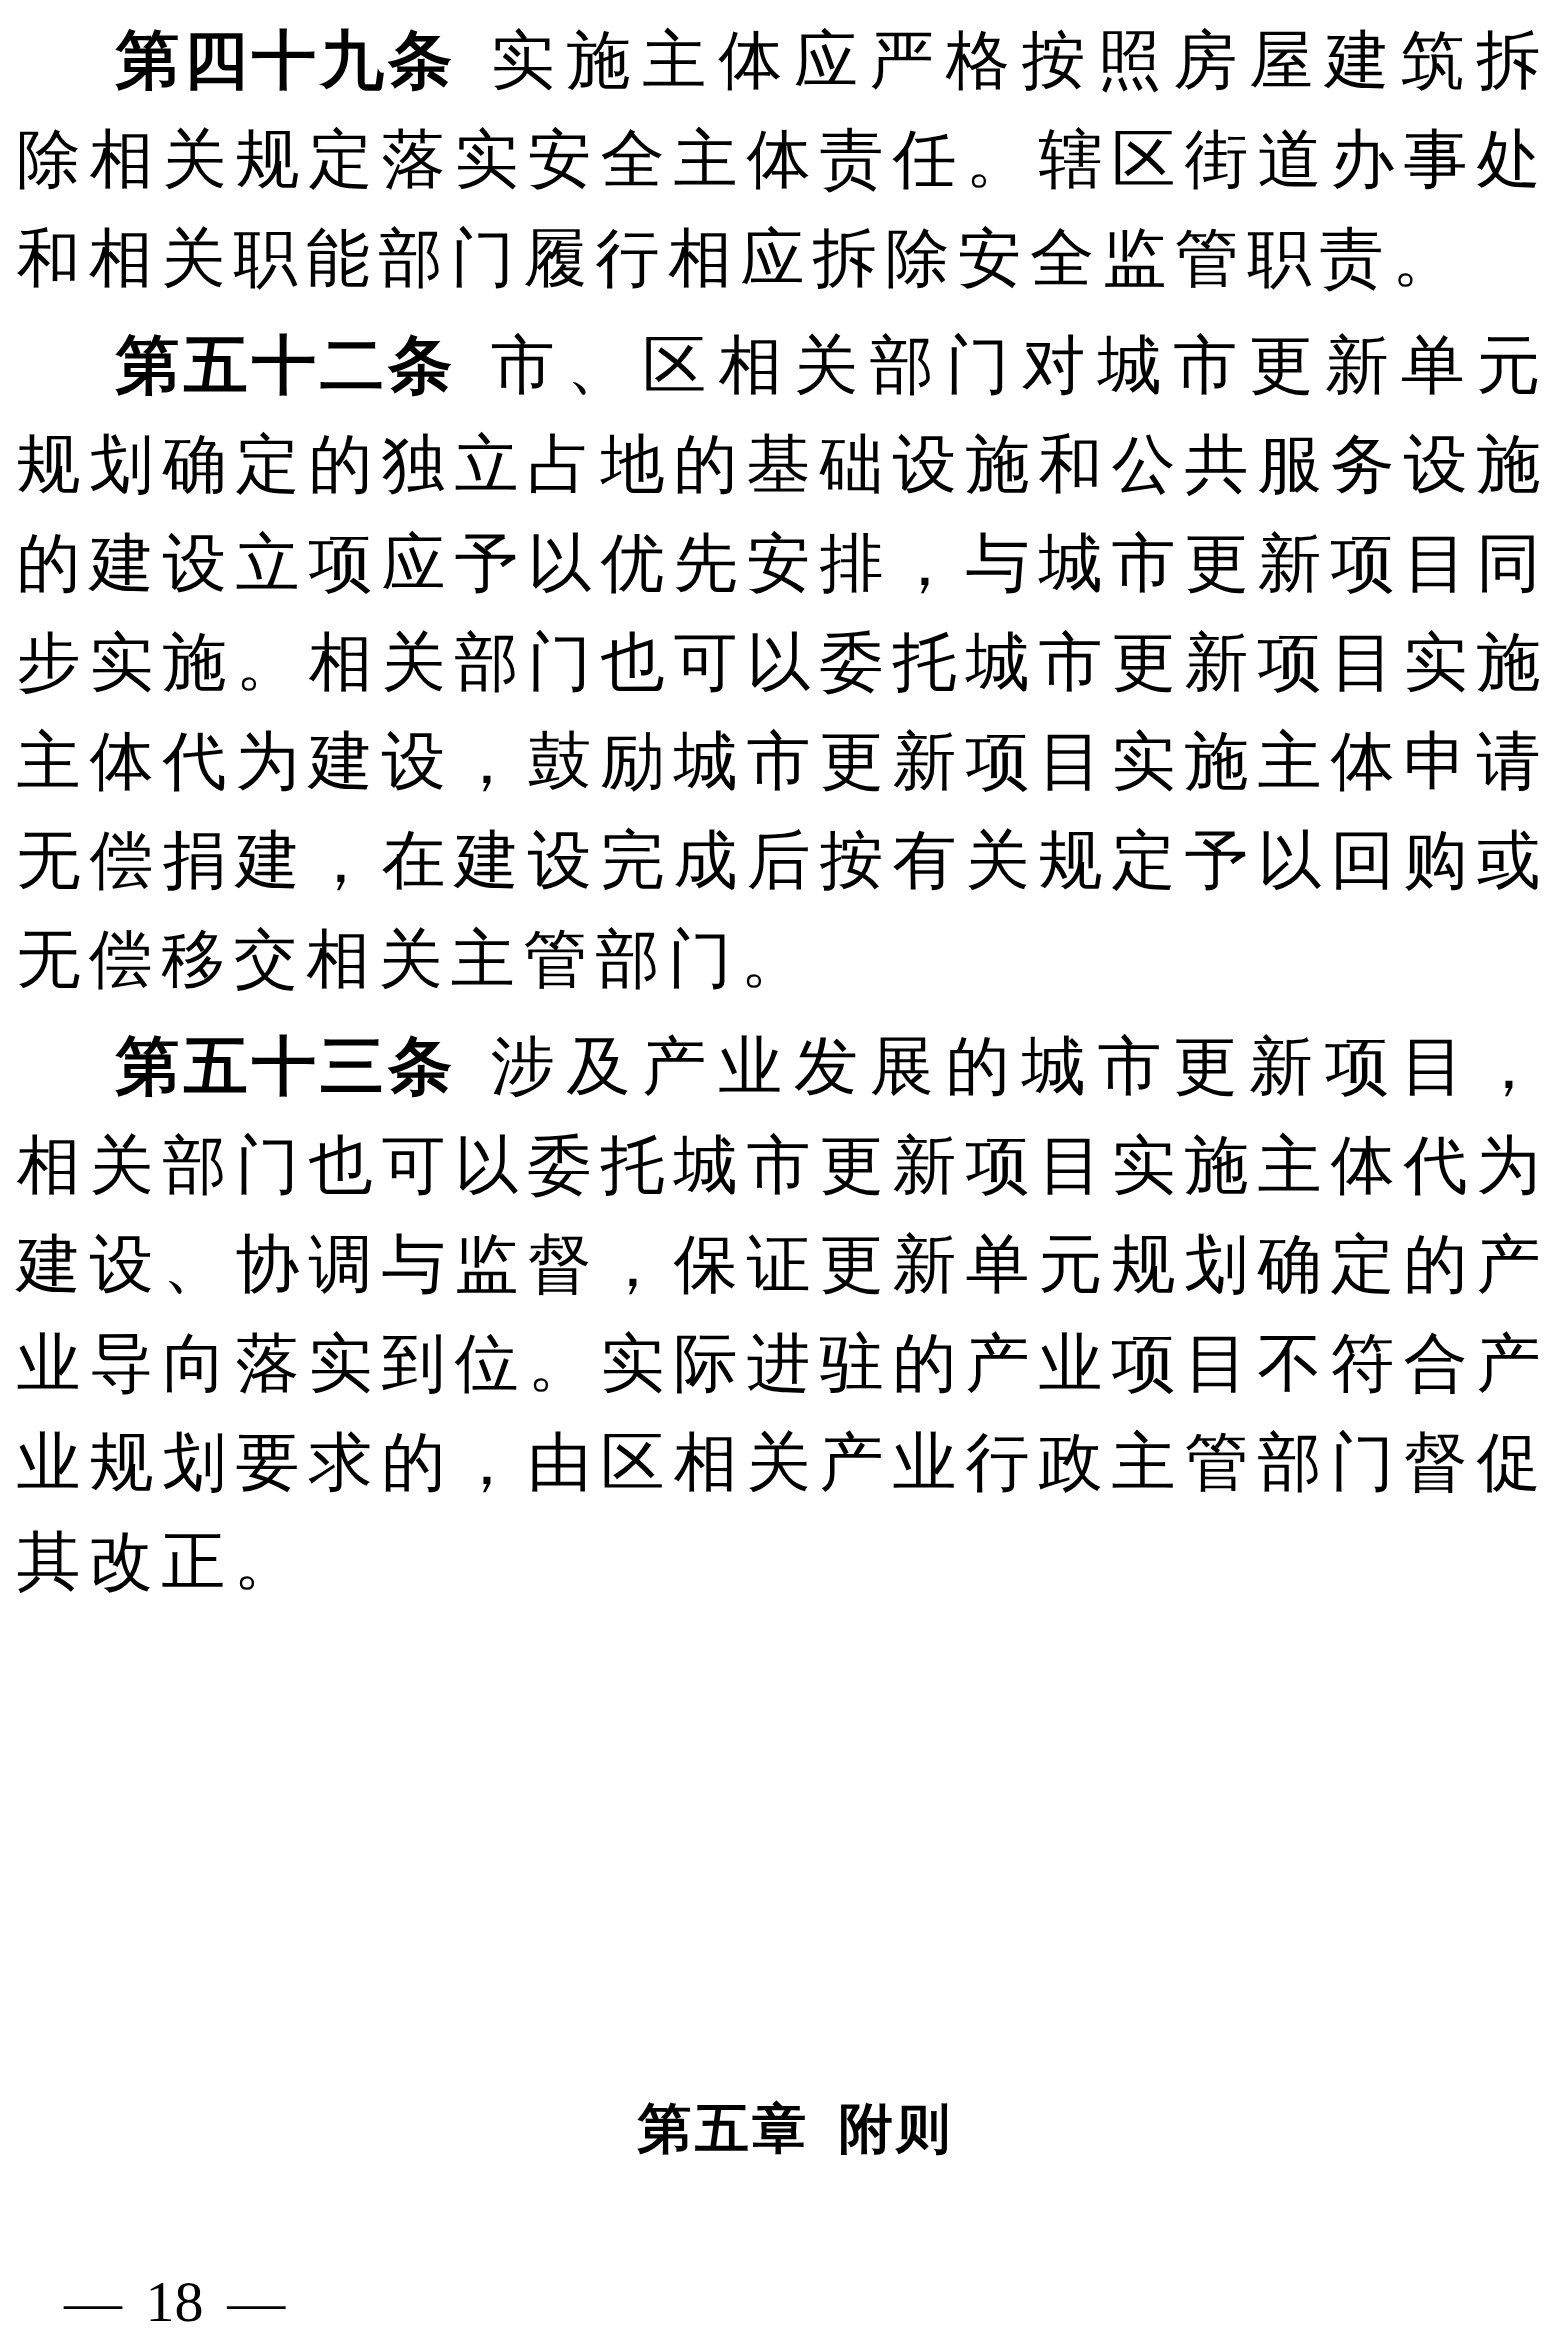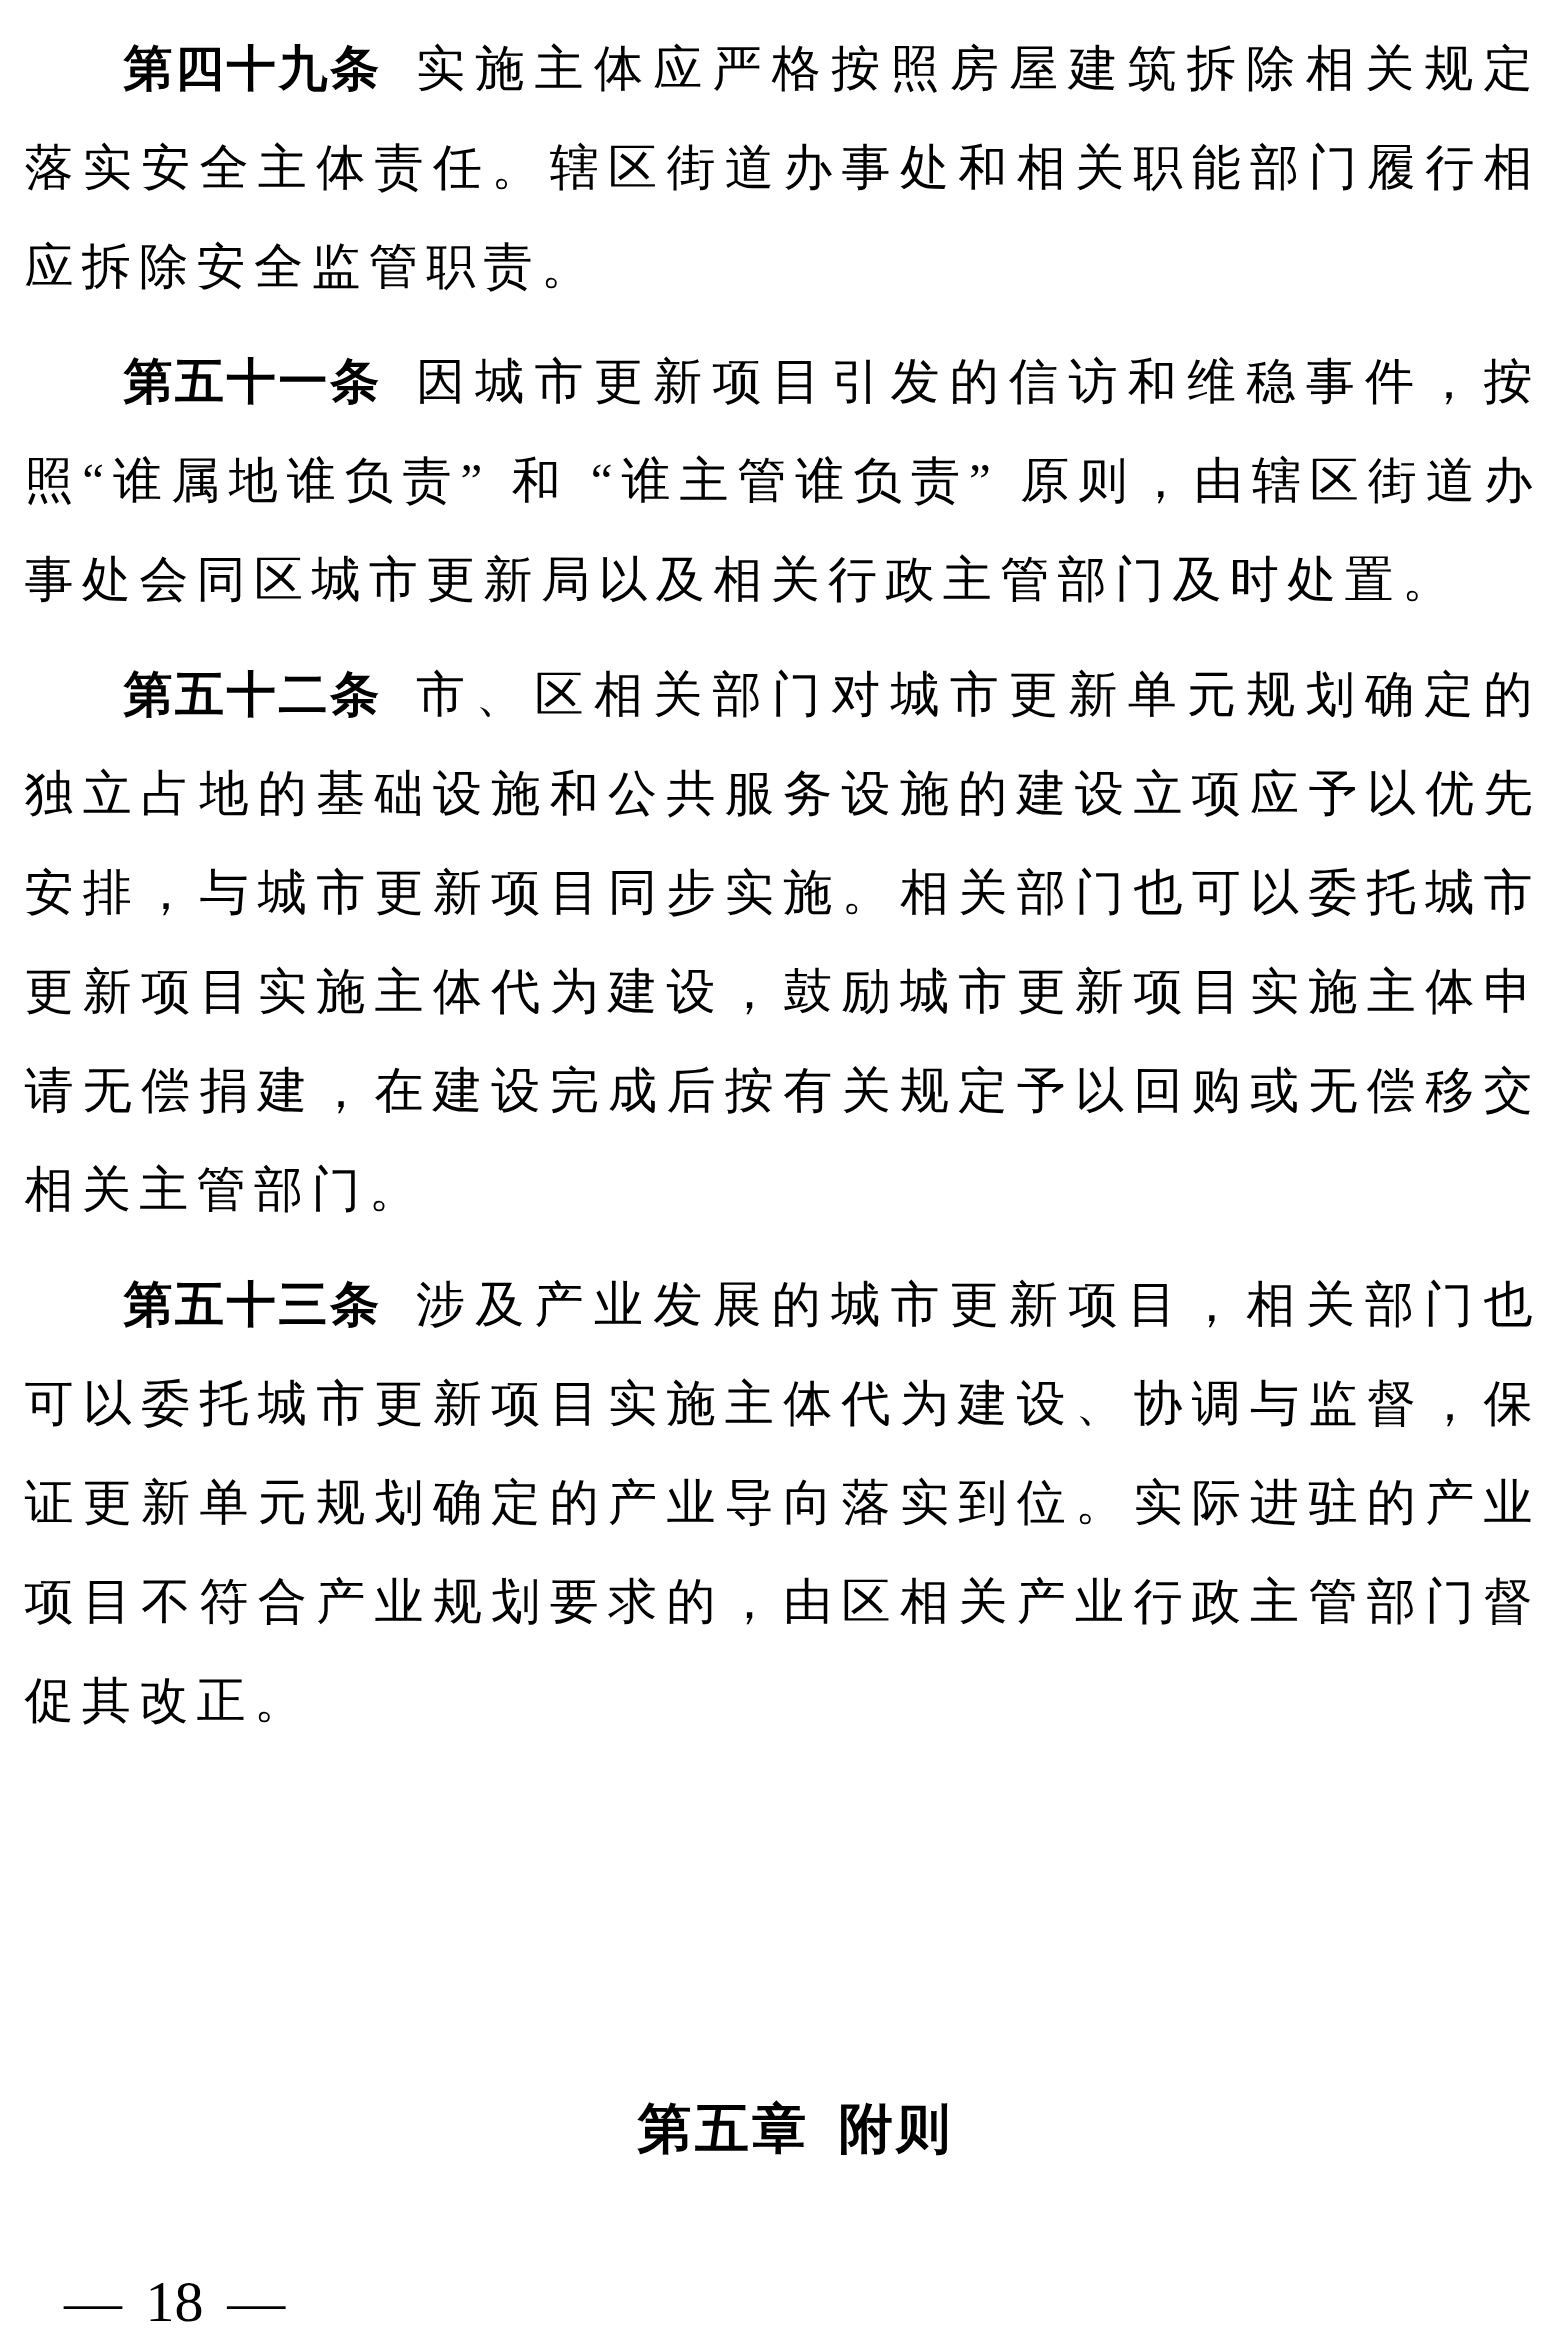--- a/index.html
+++ b/index.html
@@ -17,22 +17,22 @@
     font-family: "Liberation Serif", "DejaVu Serif", serif;
     overflow: hidden;
   }
   .body-text {
     position: absolute;
     top: 3.4px;
     left: 8.4px;
     right: 10px;
   }
   .para {
-    margin: 16px;
-    font-size: 49px;
+    margin: 8px;
+    font-size: 64px;
     line-height: 99px;
     text-align: justify;
     text-align-last: left;
     text-indent: 99px;
     letter-spacing: 8.4px;
   }
   .para .label {
     font-weight: bold;
     letter-spacing: 0.8px;
     margin-right: 34px;
@@ -69,21 +69,20 @@
     margin: 0 23.6px;
   }
 </style>
 </head>
 <body>
 
 <div class="page">
 
   <div class="body-text" id="paragraphs">
       <p class="para"><b class="label">第四十九条</b><span>实施主体应严格按照房屋建筑拆除相关规定落实安全主体责任。辖区街道办事处和相关职能部门履行相应拆除安全监管职责。</span></p>
-      <p class="para"><b class="label">第五十一条</b><span>因城市更新项目引发的信访和维稳事件，按照“谁属地谁负责” 和 “谁主管谁负责” 原则，由辖区街道办事处会同区城市更新局以及相关行政主管部门及时处置。</span></p>
       <p class="para"><b class="label">第五十二条</b><span>市、区相关部门对城市更新单元规划确定的独立占地的基础设施和公共服务设施的建设立项应予以优先安排，与城市更新项目同步实施。相关部门也可以委托城市更新项目实施主体代为建设，鼓励城市更新项目实施主体申请无偿捐建，在建设完成后按有关规定予以回购或无偿移交相关主管部门。</span></p>
       <p class="para"><b class="label">第五十三条</b><span>涉及产业发展的城市更新项目，相关部门也可以委托城市更新项目实施主体代为建设、协调与监督，保证更新单元规划确定的产业导向落实到位。实际进驻的产业项目不符合产业规划要求的，由区相关产业行政主管部门督促其改正。</span></p>
     </div>
 
   <h2 class="chapter"><span>第五章</span><span class="chapter-gap"></span><span>附则</span></h2>
 
   <div class="footer"><span>—</span><span class="pagenum">18</span><span>—</span></div>
 
 </div>
 

